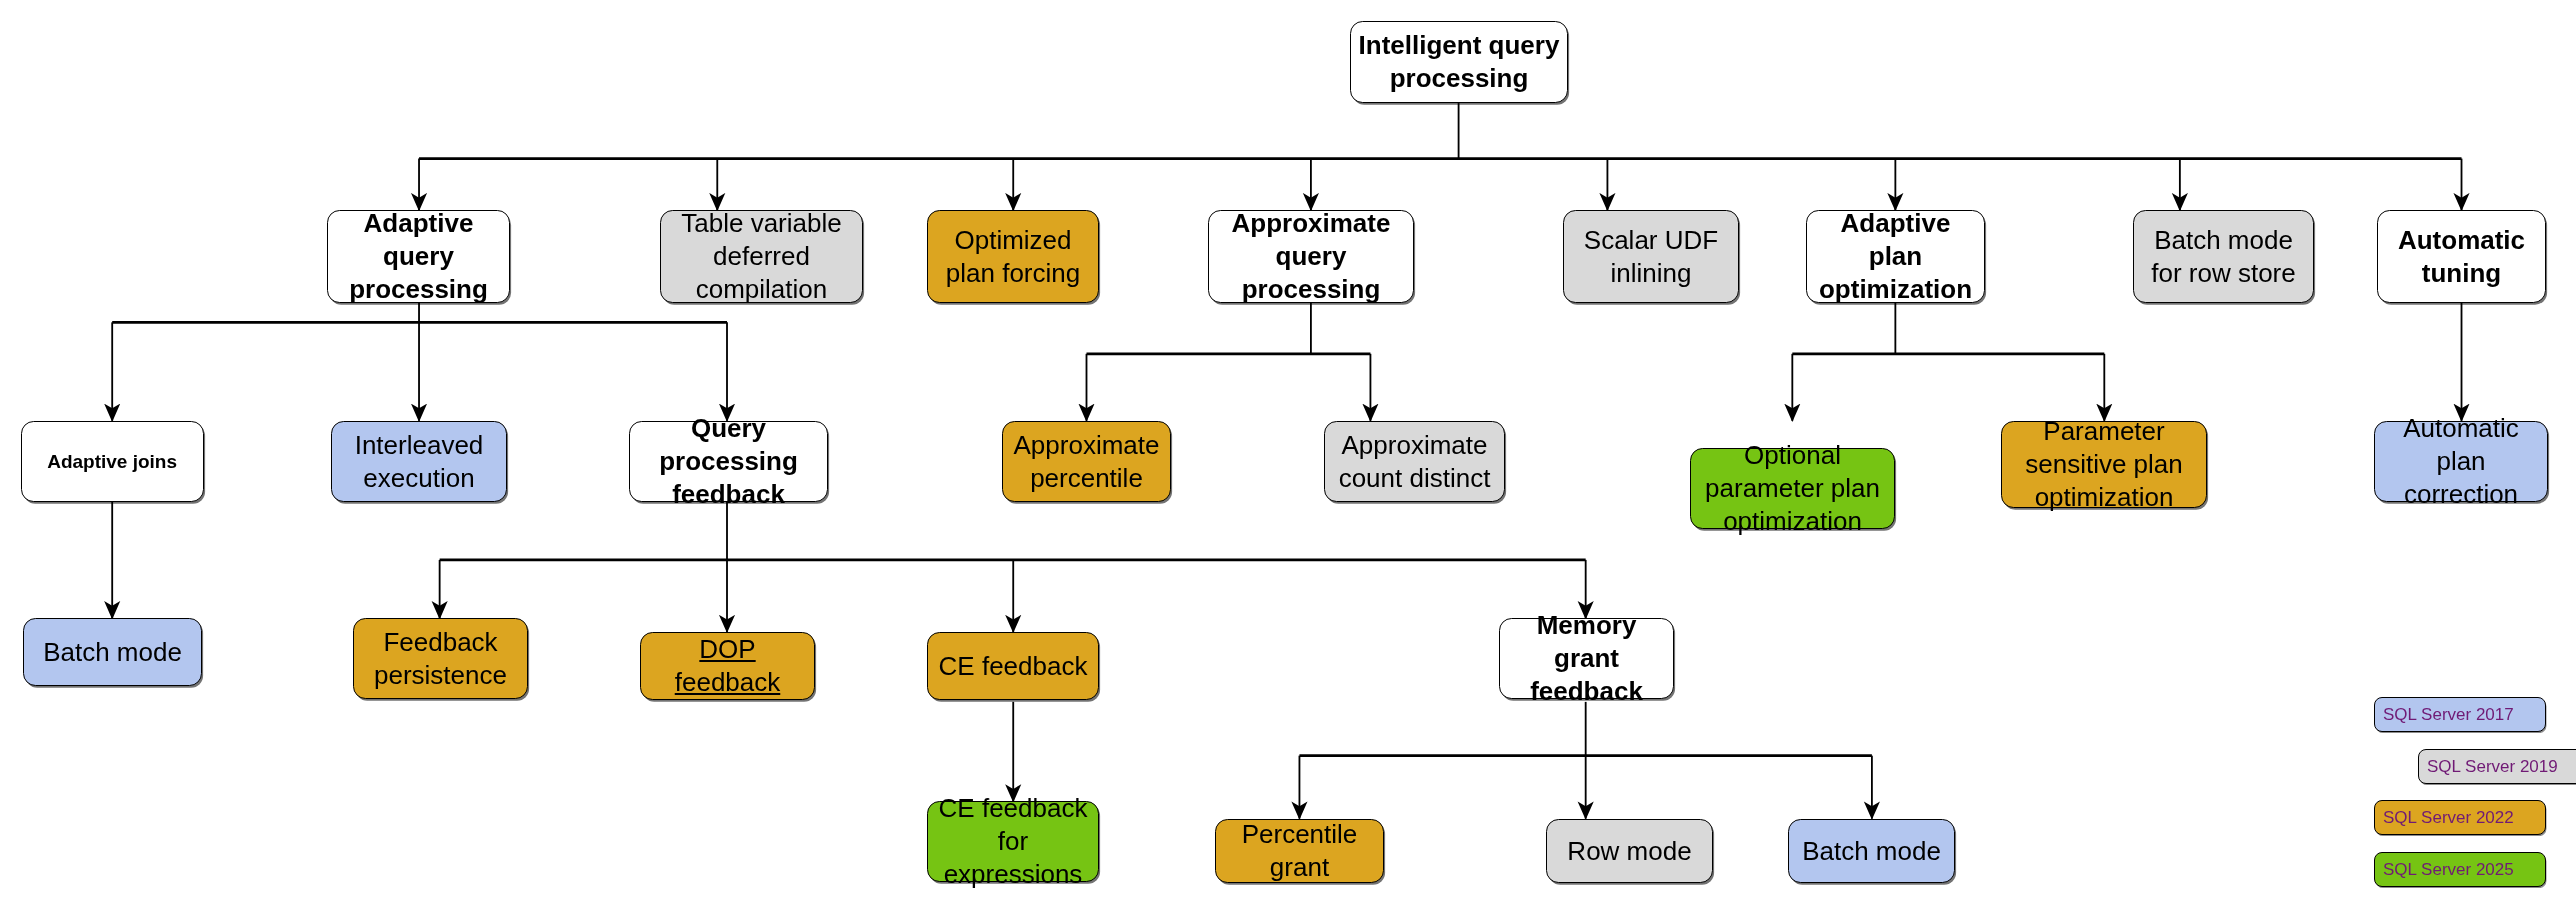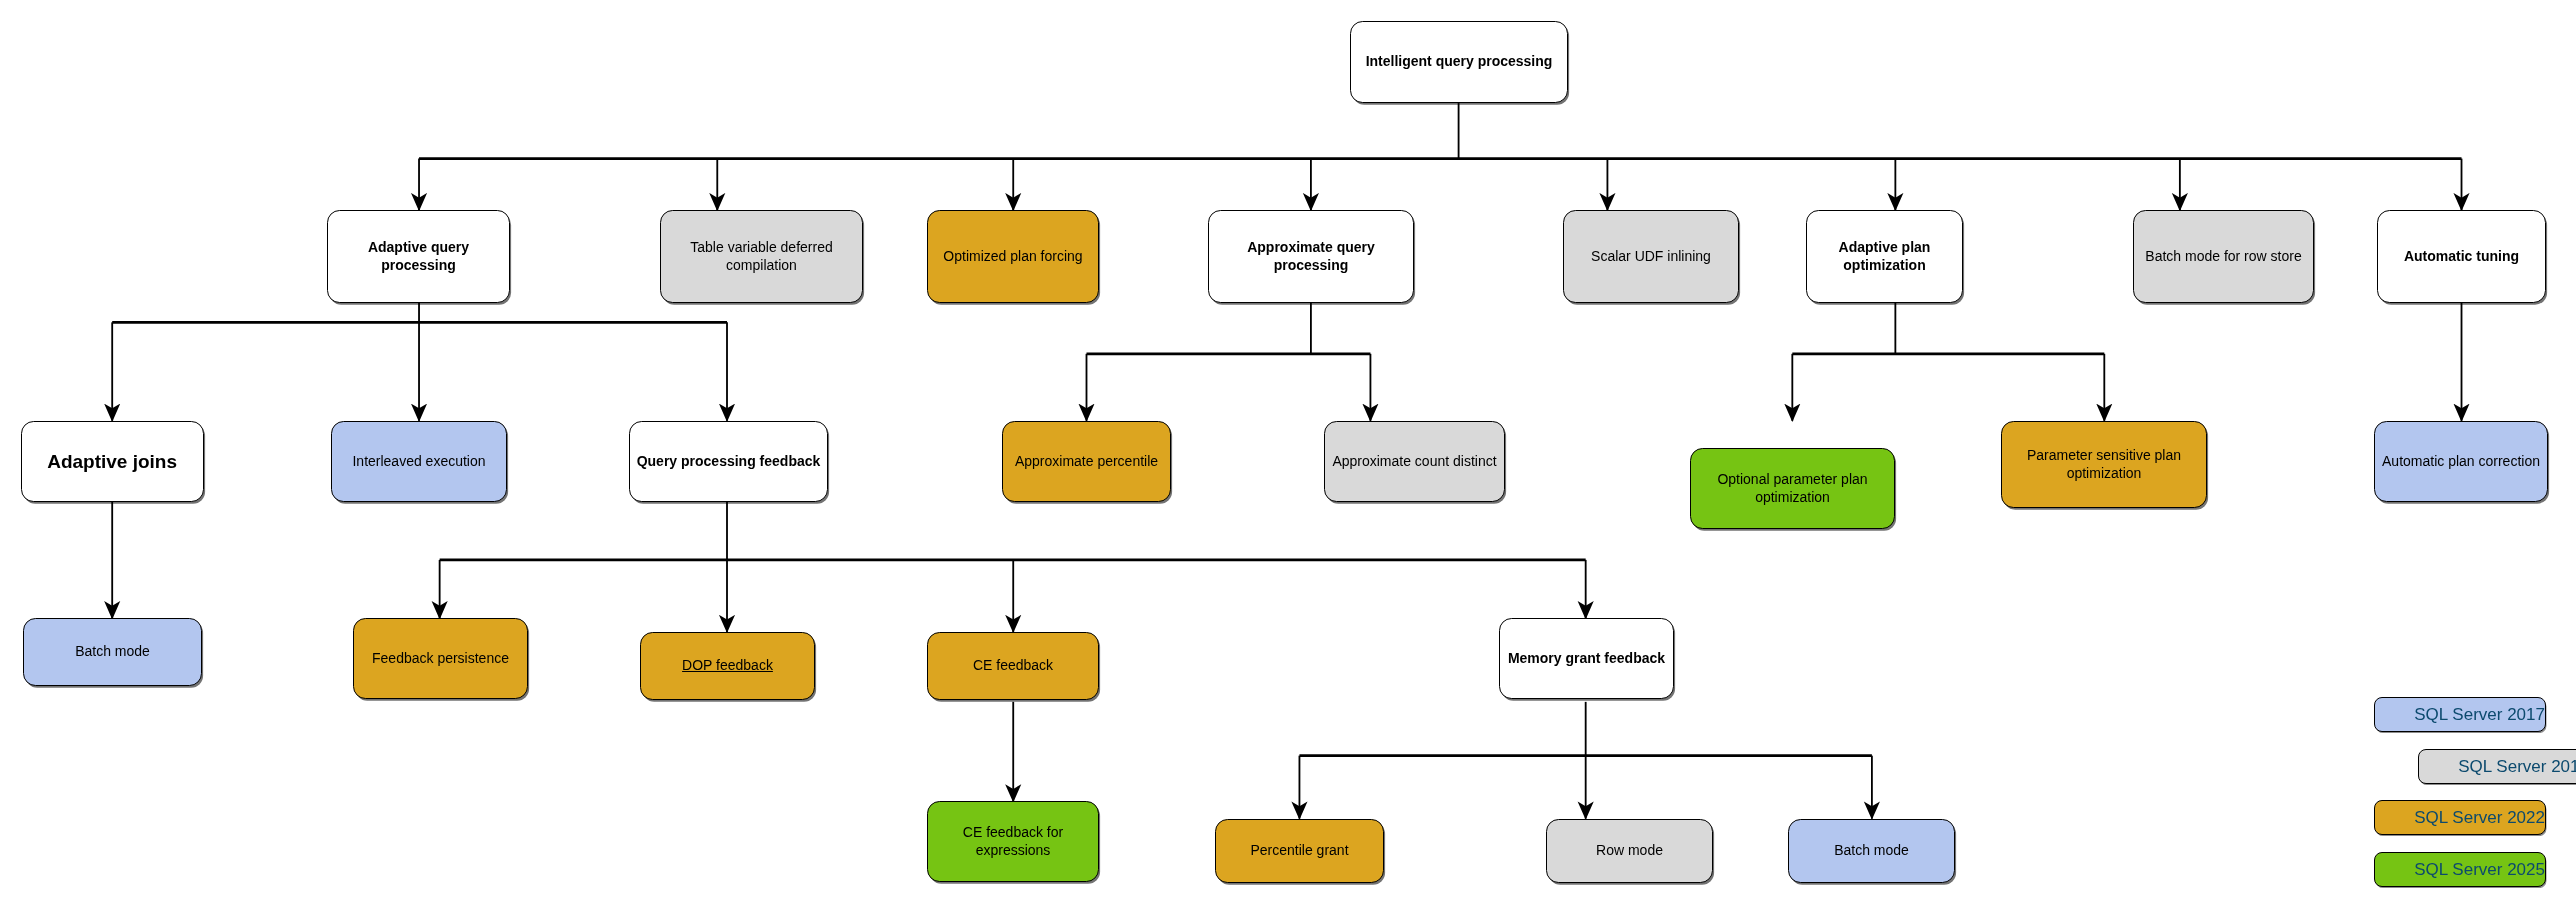--- a/index.html
+++ b/index.html
@@ -27,44 +27,44 @@
   .node {
     position: absolute;
     box-sizing: border-box;
     display: flex;
     align-items: center;
     justify-content: center;
     text-align: center;
     border: 1.7px solid #000000;
     border-radius: 12.6px;
     color: #000000;
-    font-size: 14px;
+    font-size: 26px;
     line-height: 1.26;
     padding: 2.3px 5.7px;
     background: #ffffff;
     box-shadow: 1.7px 2.3px 0 -0.6px rgba(0,0,0,0.55);
   }
   .node span { display: block; width: 100%; }
   .fill-white  { background: #ffffff; }
   .fill-gray   { background: #d9d9d9; margin-left: 44px; }
   .fill-gold   { background: #dca520; }
   .fill-blue   { background: #b3c6ef; }
   .fill-green  { background: #76c413; }
   .bold { font-weight: bold; }
   .legend-chip {
     position: absolute;
     box-sizing: border-box;
     display: flex;
     align-items: center;
-    justify-content: flex-end;
+    justify-content: flex-start;
     border: 1.7px solid #000000;
     border-radius: 8px;
     font-size: 17px;
-    color: #0c4a6e;
-    padding-left: 16px;
+    color: #701a75;
+    padding-left: 8px;
     box-shadow: 1.1px 1.7px 0 -0.6px rgba(0,0,0,0.45);
   }
 </style>
 </head>
 <body>
 
 <div id="canvas">
 
   <svg id="edges" viewBox="0 0 4500 1600" xmlns="http://www.w3.org/2000/svg">
     <defs>
@@ -141,21 +141,21 @@
   </div>
 
   <div class="node fill-white bold" style="left:1208px; top:210px; width:206px; height:93px;">
     <span>Approximate query processing</span>
   </div>
 
   <div class="node fill-gray" style="left:1519px; top:210px; width:176px; height:93px;">
     <span>Scalar UDF inlining</span>
   </div>
 
-  <div class="node fill-white bold" style="left:1806px; top:210px; width:157px; height:93px;">
+  <div class="node fill-white bold" style="left:1806px; top:210px; width:179px; height:93px;">
     <span>Adaptive plan optimization</span>
   </div>
 
   <div class="node fill-gray" style="left:2089px; top:210px; width:181px; height:93px;">
     <span>Batch mode for row store</span>
   </div>
 
   <div class="node fill-white bold" style="left:2377px; top:210px; width:169px; height:93px;">
     <span>Automatic tuning</span>
   </div>

